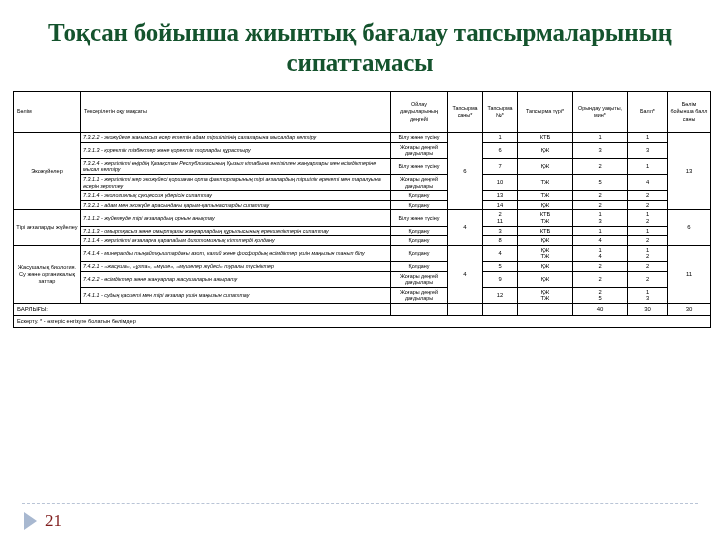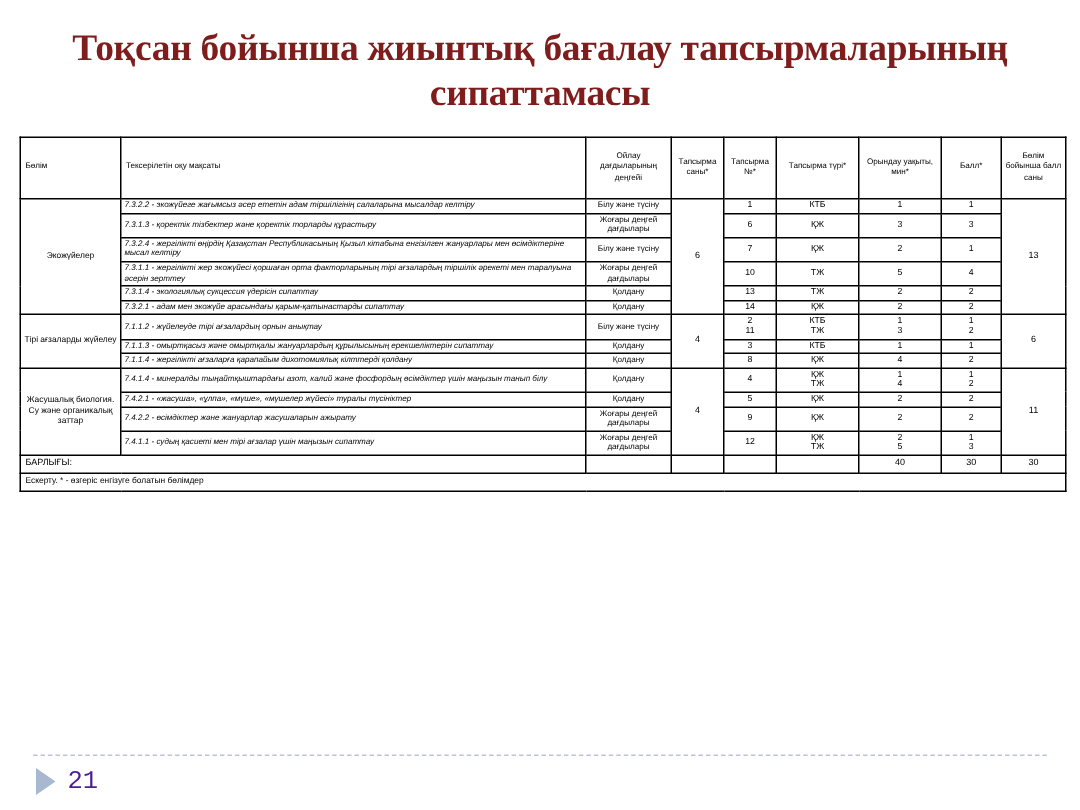--- a/index.html
+++ b/index.html
@@ -25,21 +25,21 @@
     position: absolute;
     left: 30px;
     top: 18px;
     width: 660px;
     text-align: center;
     font-family: "Liberation Serif", serif;
     font-weight: bold;
     font-size: 25px;
     line-height: 30px;
     letter-spacing: -0.2px;
-    color: #7f1d1d;
+    color: #14532d;
   }
   .table-wrap {
     position: absolute;
     left: 13px;
     top: 91px;
     width: 697px;
   }
   table.spec {
     border-collapse: collapse;
     table-layout: fixed;
@@ -134,23 +134,23 @@
     align-items: center;
     gap: 8px;
   }
   .tri {
     width: 0; height: 0;
     border-left: 13px solid #a8b8d0;
     border-top: 9px solid transparent;
     border-bottom: 9px solid transparent;
   }
   .page-num {
-    font-family: Liberation Mono, monospace;
+    font-family: Liberation Serif, serif;
     font-size: 17px;
-    color: #4c1d95;
+    color: #7f1d1d;
   }
 </style>
 </head>
 <body>
 
 <div class="slide">
 
   <div class="title">Тоқсан бойынша жиынтық бағалау тапсырмаларының сипаттамасы</div>
 
   <div class="table-wrap">

